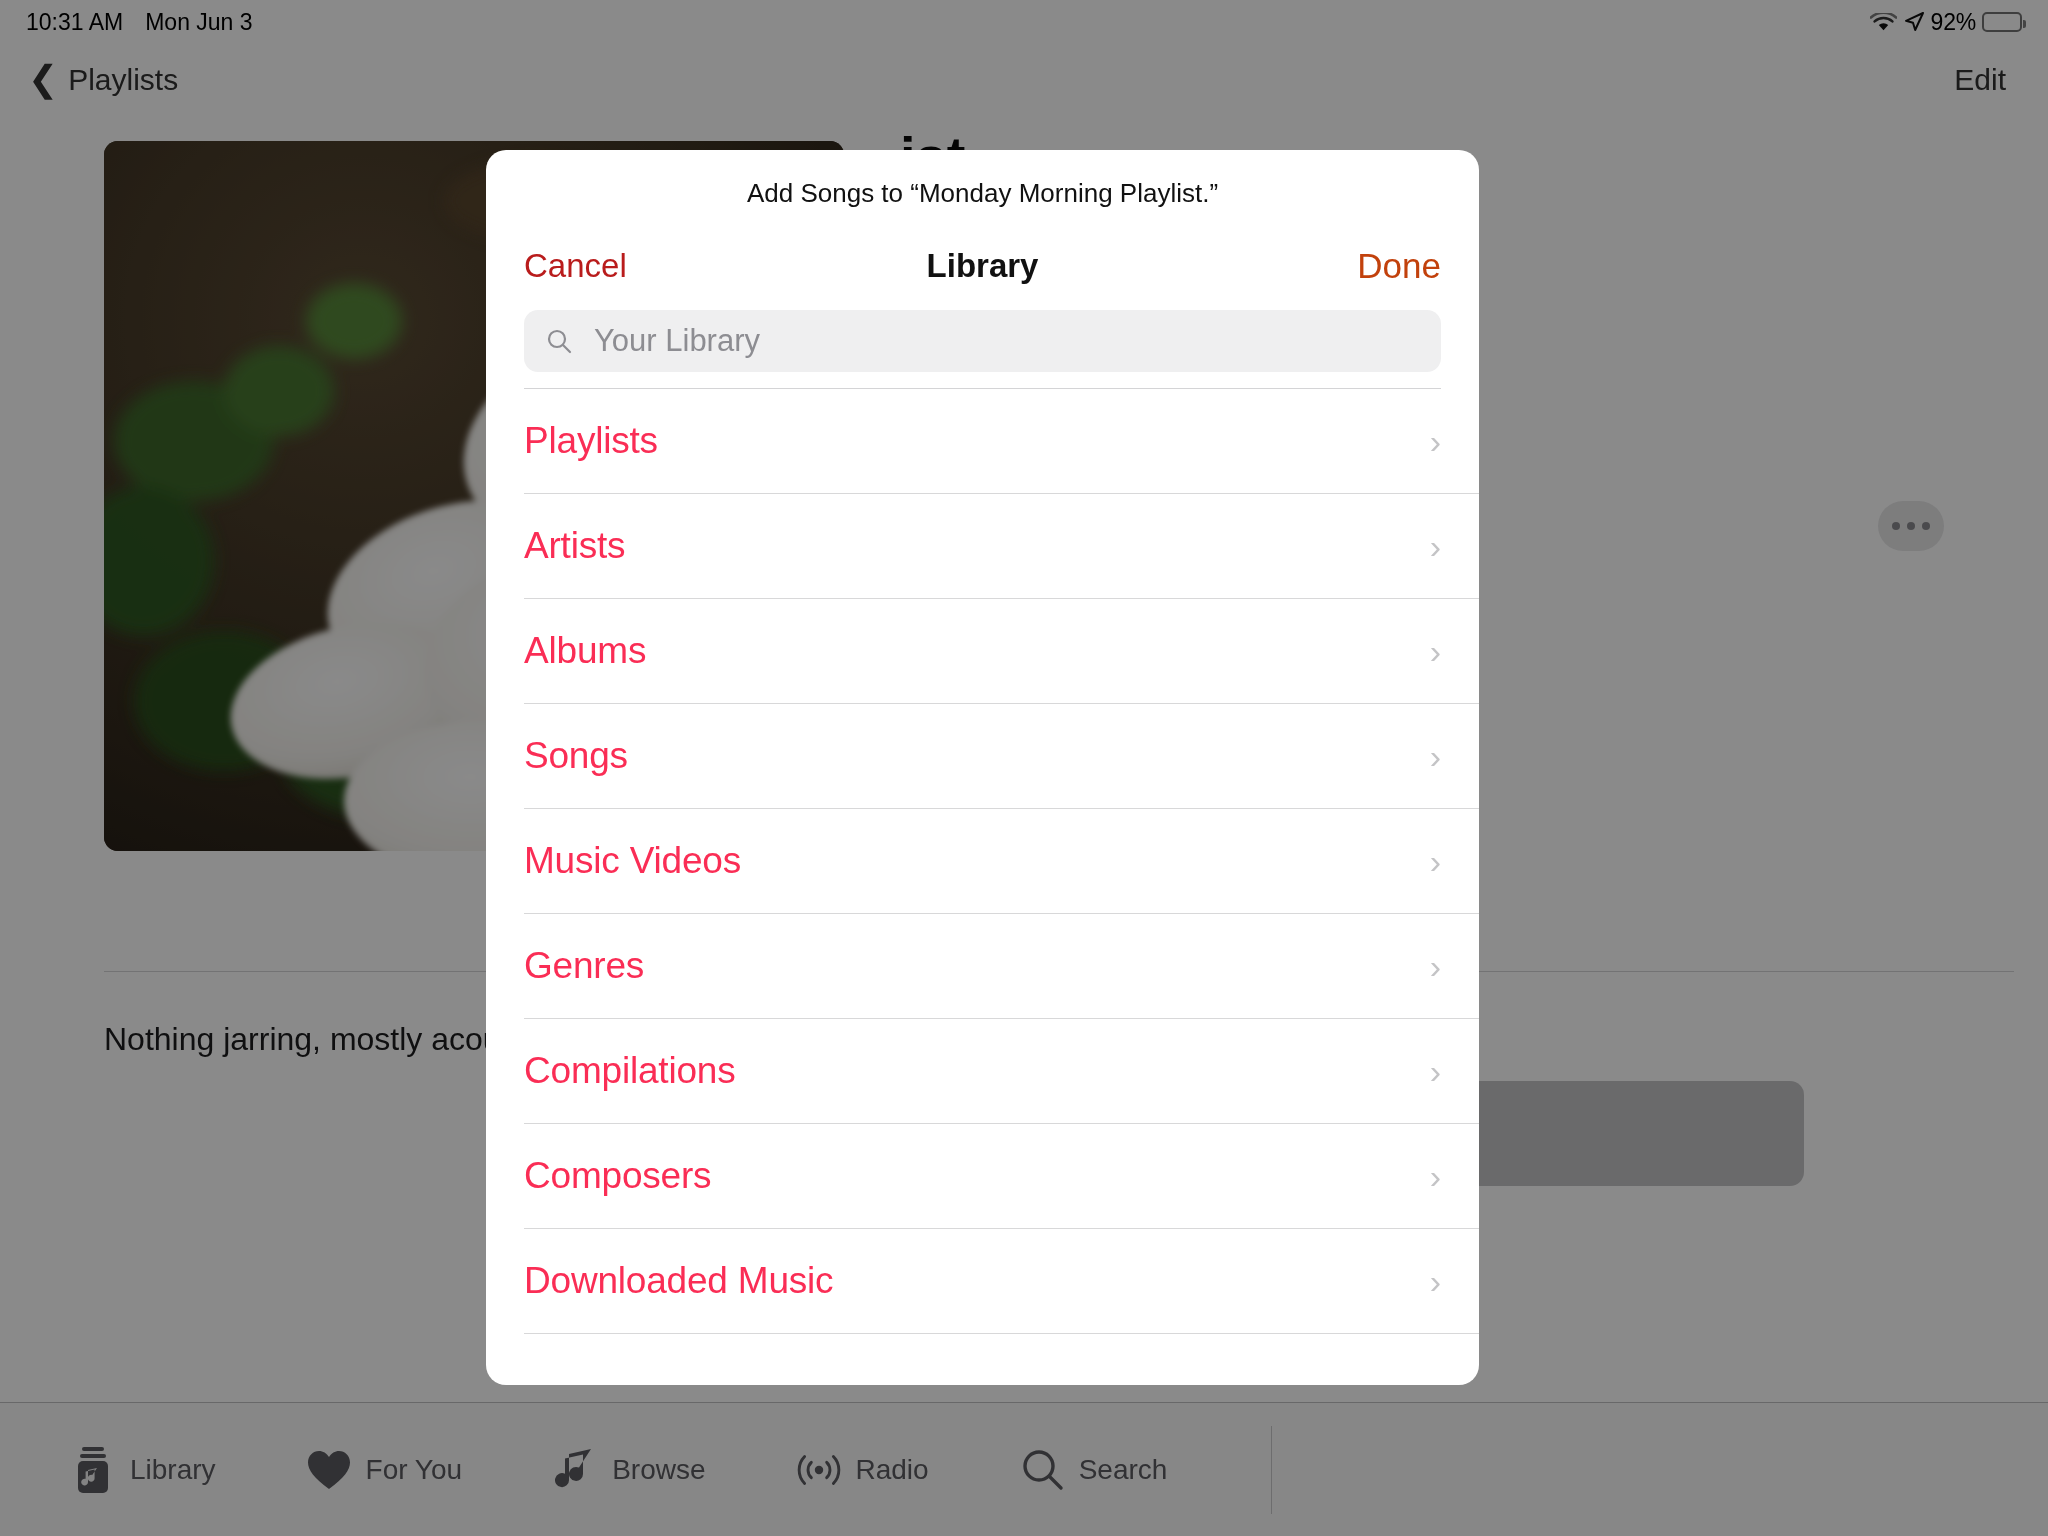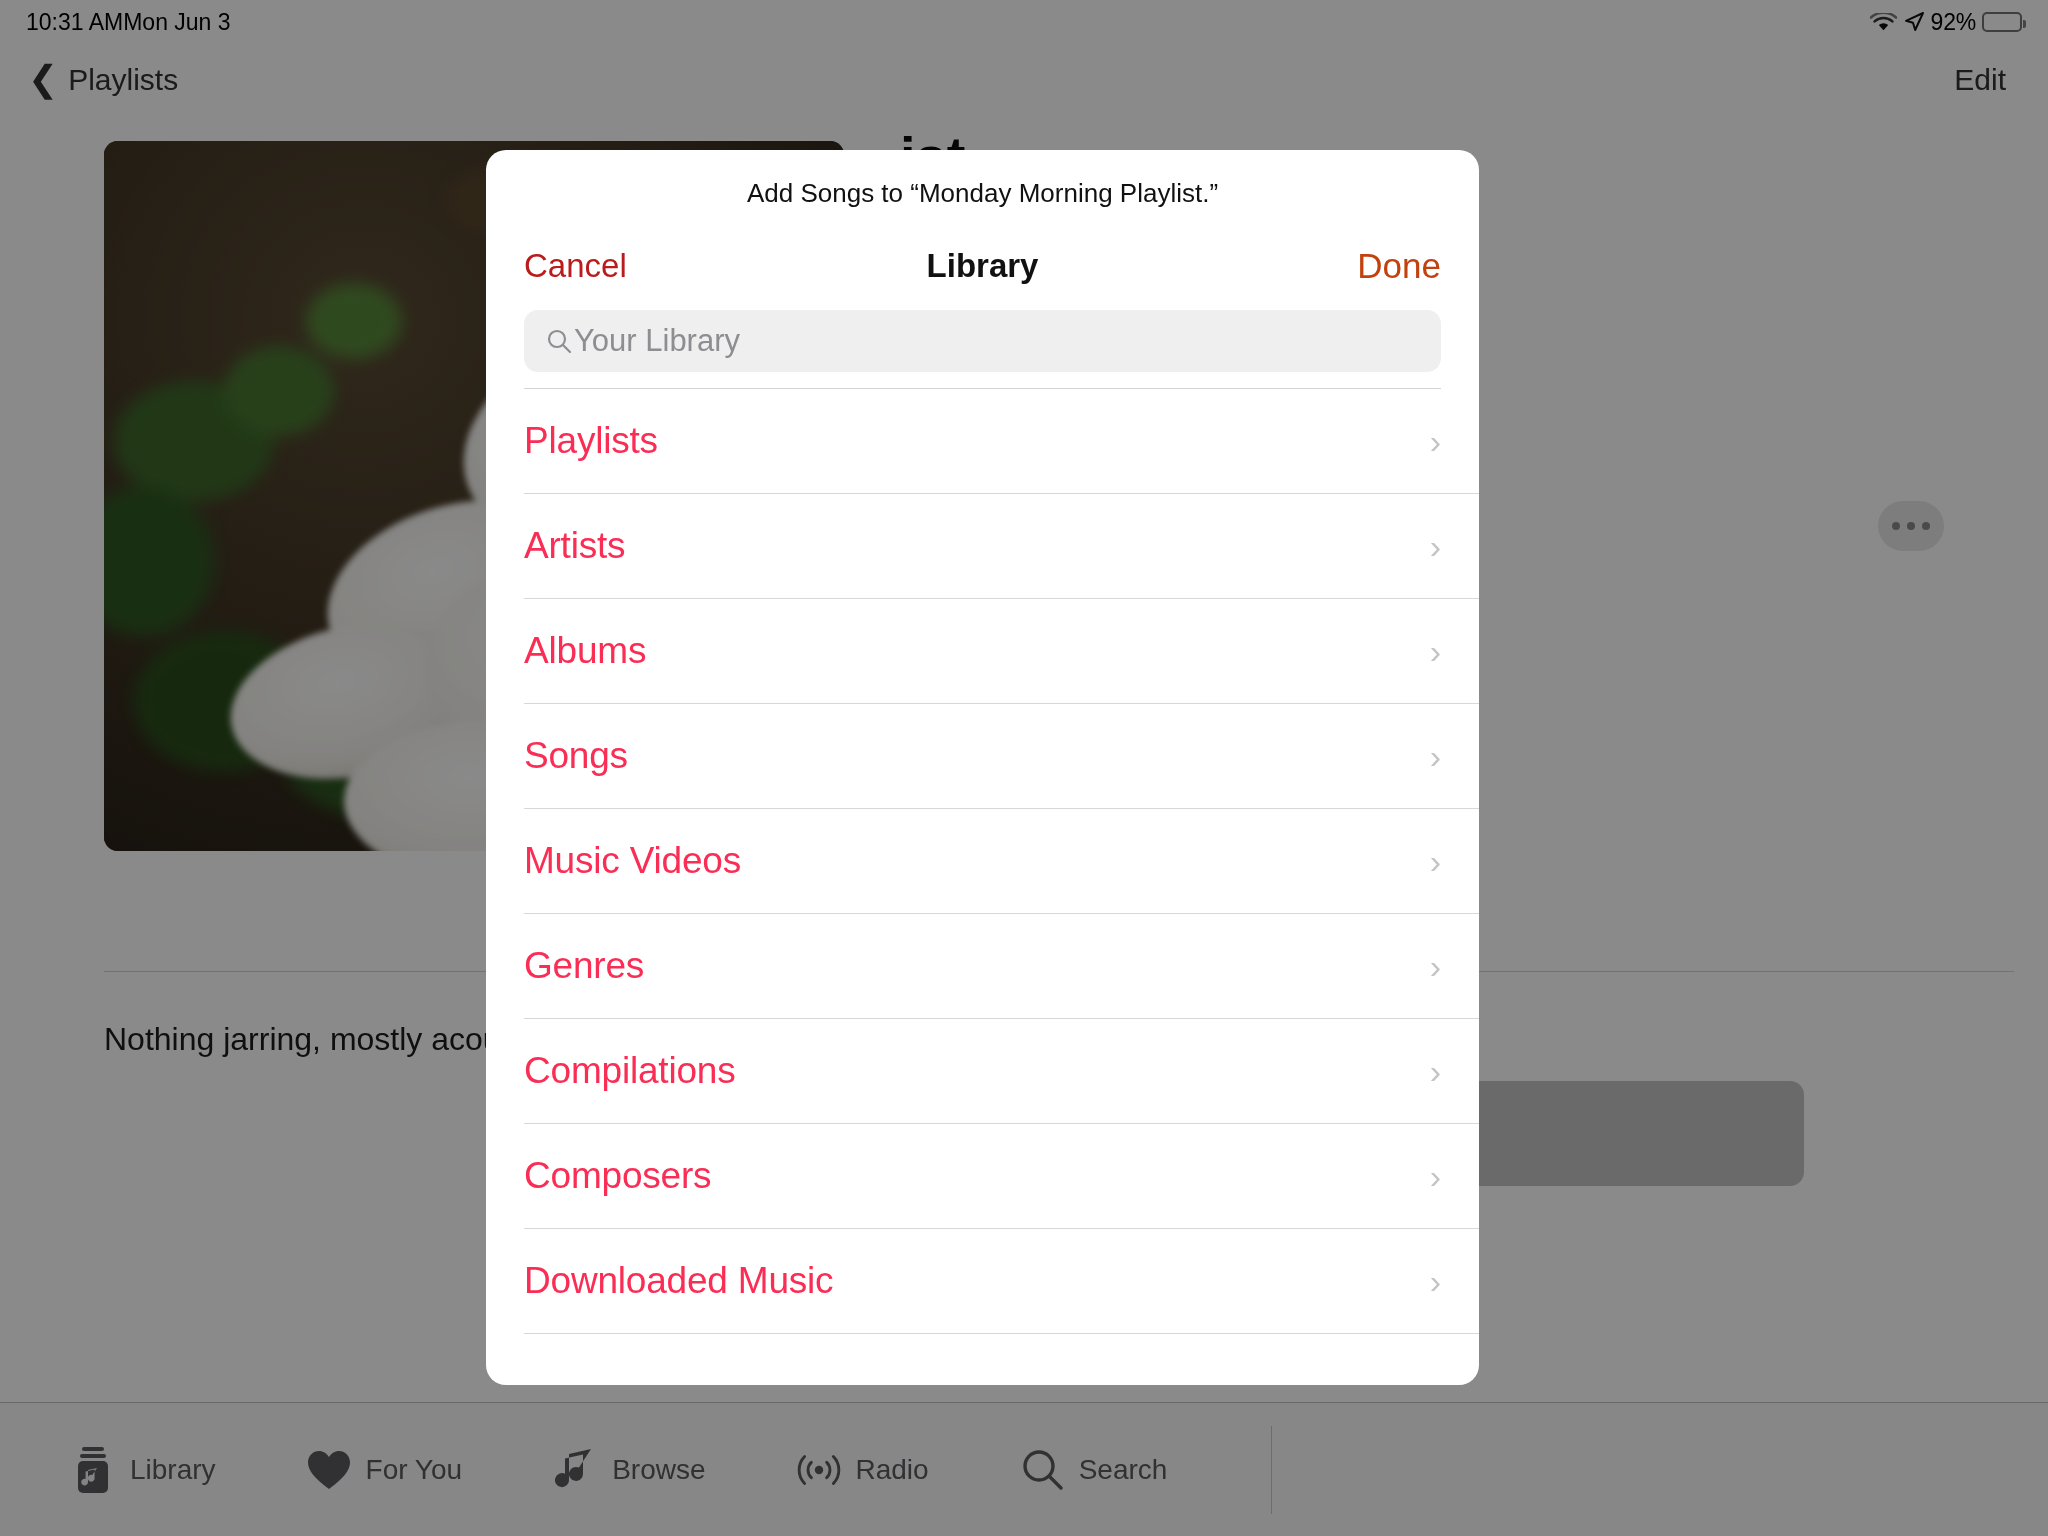--- a/index.html
+++ b/index.html
@@ -25,21 +25,21 @@
   }
 
   
   .statusbar {
     position:absolute; top:0; left:0; width:2048px; height:44px;
     display:flex; align-items:center; justify-content:space-between;
     padding:0 26px;
     font-size:23px; color:#000; font-weight:500;
     z-index:5;
   }
-  .sb-left { display:flex; align-items:center; }
+  .sb-left { display:flex; align-items:center; gap:22px; }
   .sb-right { display:flex; align-items:center; gap:6px; }
   .sb-right .pct { font-size:23px; font-weight:500; letter-spacing:-0.2px;}
   .wifi-ic { width:27px; height:20px; position:relative; }
   .loc-ic { width:22px; height:22px; }
   .batt {
     width:40px; height:20px; border:2px solid rgba(0,0,0,0.55);
     border-radius:5px; position:relative; padding:2px;
   }
   .batt::after {
     content:""; position:absolute; right:-6px; top:6px;
@@ -129,21 +129,21 @@
   .modal-nav {
     height:88px; display:flex; align-items:center;
     padding:0 38px; position:relative;
   }
   .m-cancel { font-size:33px; color:#b91c1c; }
   .m-title { position:absolute; left:0; right:0; text-align:center; font-size:33px; font-weight:700; color:#111; pointer-events:none;}
   .m-done { margin-left:auto; font-size:35px; color:#c2410c; }
   .searchwrap { padding:0 38px 16px; }
   .searchbar {
     height:62px; border-radius:14px; background:#efeff0;
-    display:flex; align-items:center; padding:0 22px; gap:2px;
+    display:flex; align-items:center; padding:0 22px; gap:22px;
   }
   .searchbar .mag { width:26px; height:26px; flex:0 0 auto; }
   .search-ph { font-size:31px; color:#8d8d92; }
 
   .list { flex:1; overflow:hidden; }
   .sep-full { height:1px; background:rgba(60,60,67,0.22); margin:0 38px; }
   .row {
     height:104px; display:flex; align-items:center;
     padding:0 38px; position:relative;
   }

